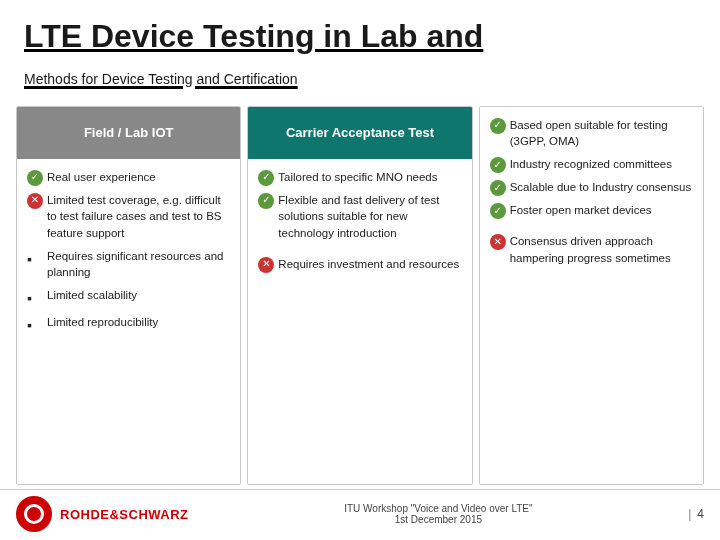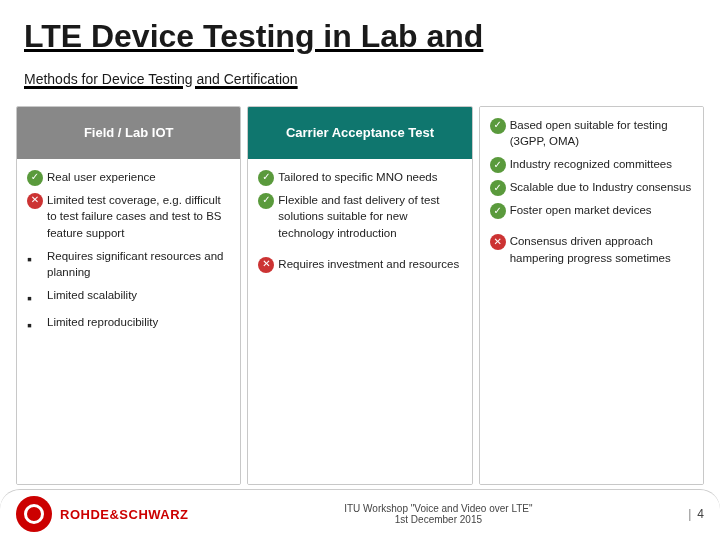--- a/index.html
+++ b/index.html
@@ -135,21 +135,20 @@
       height: 8px;
     }
 
     .footer {
       display: flex;
       align-items: center;
       justify-content: space-between;
       padding: 6px 16px 8px 16px;
       border-top: 1px solid #ccc;
       margin-top: 4px;
-      border-radius: 20px;
     }
 
     .footer-logo {
       display: flex;
       align-items: center;
       gap: 8px;
     }
 
     .logo-circle {
       width: 36px;

